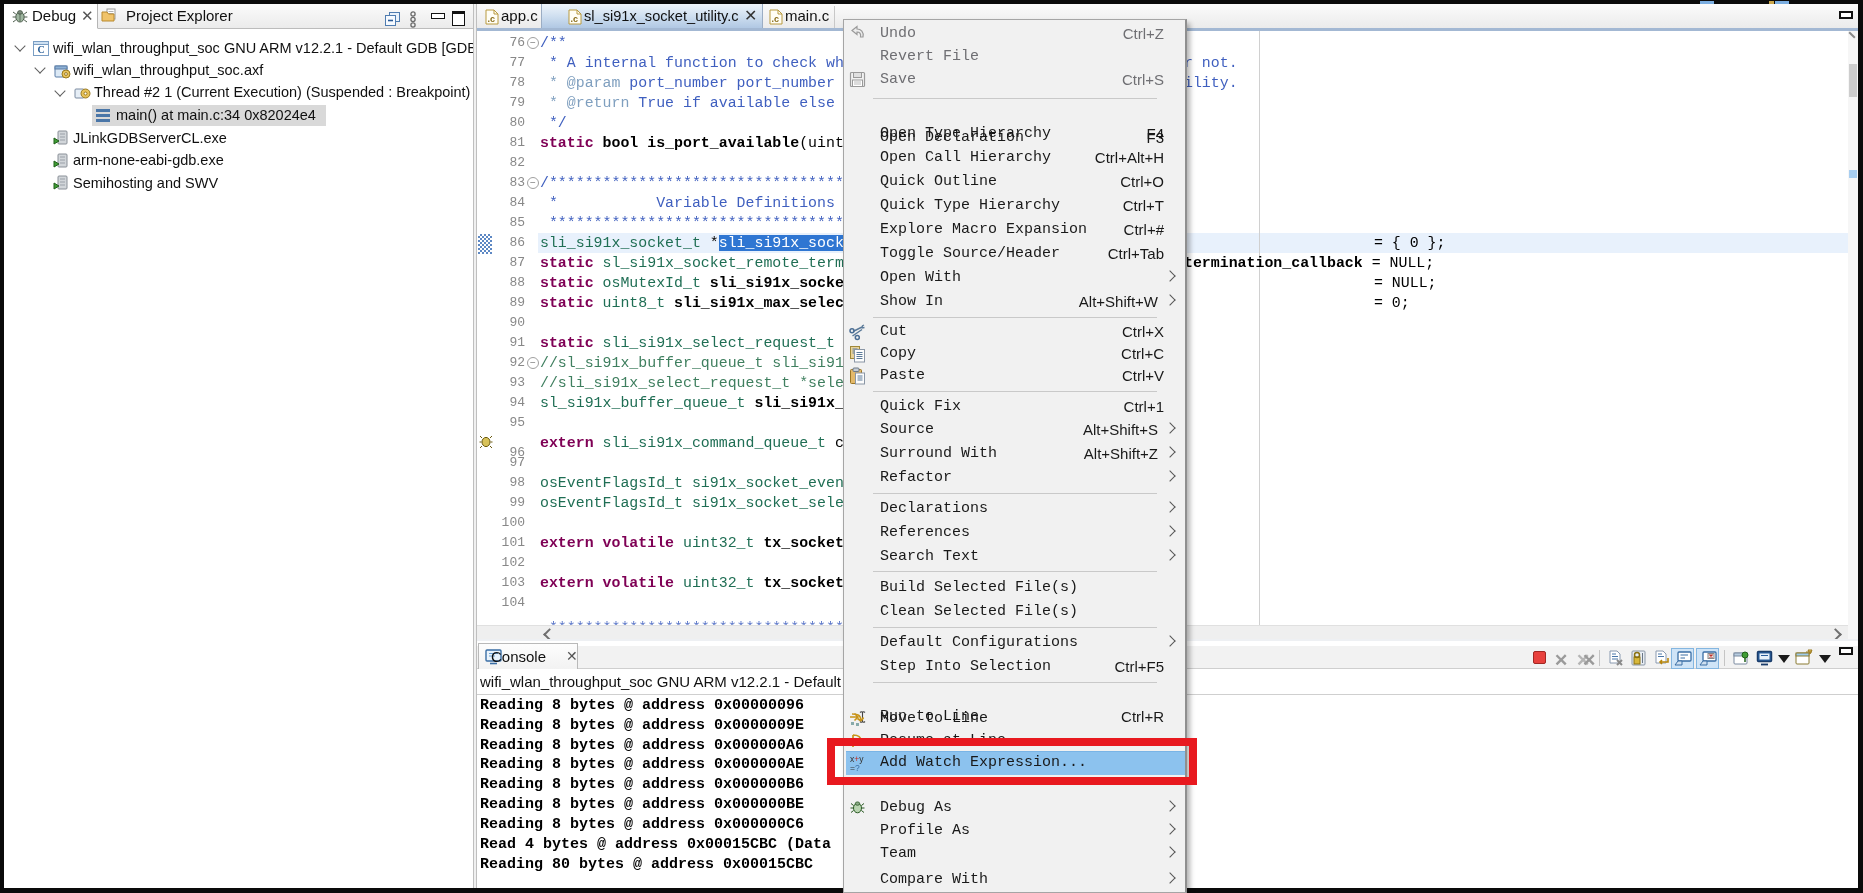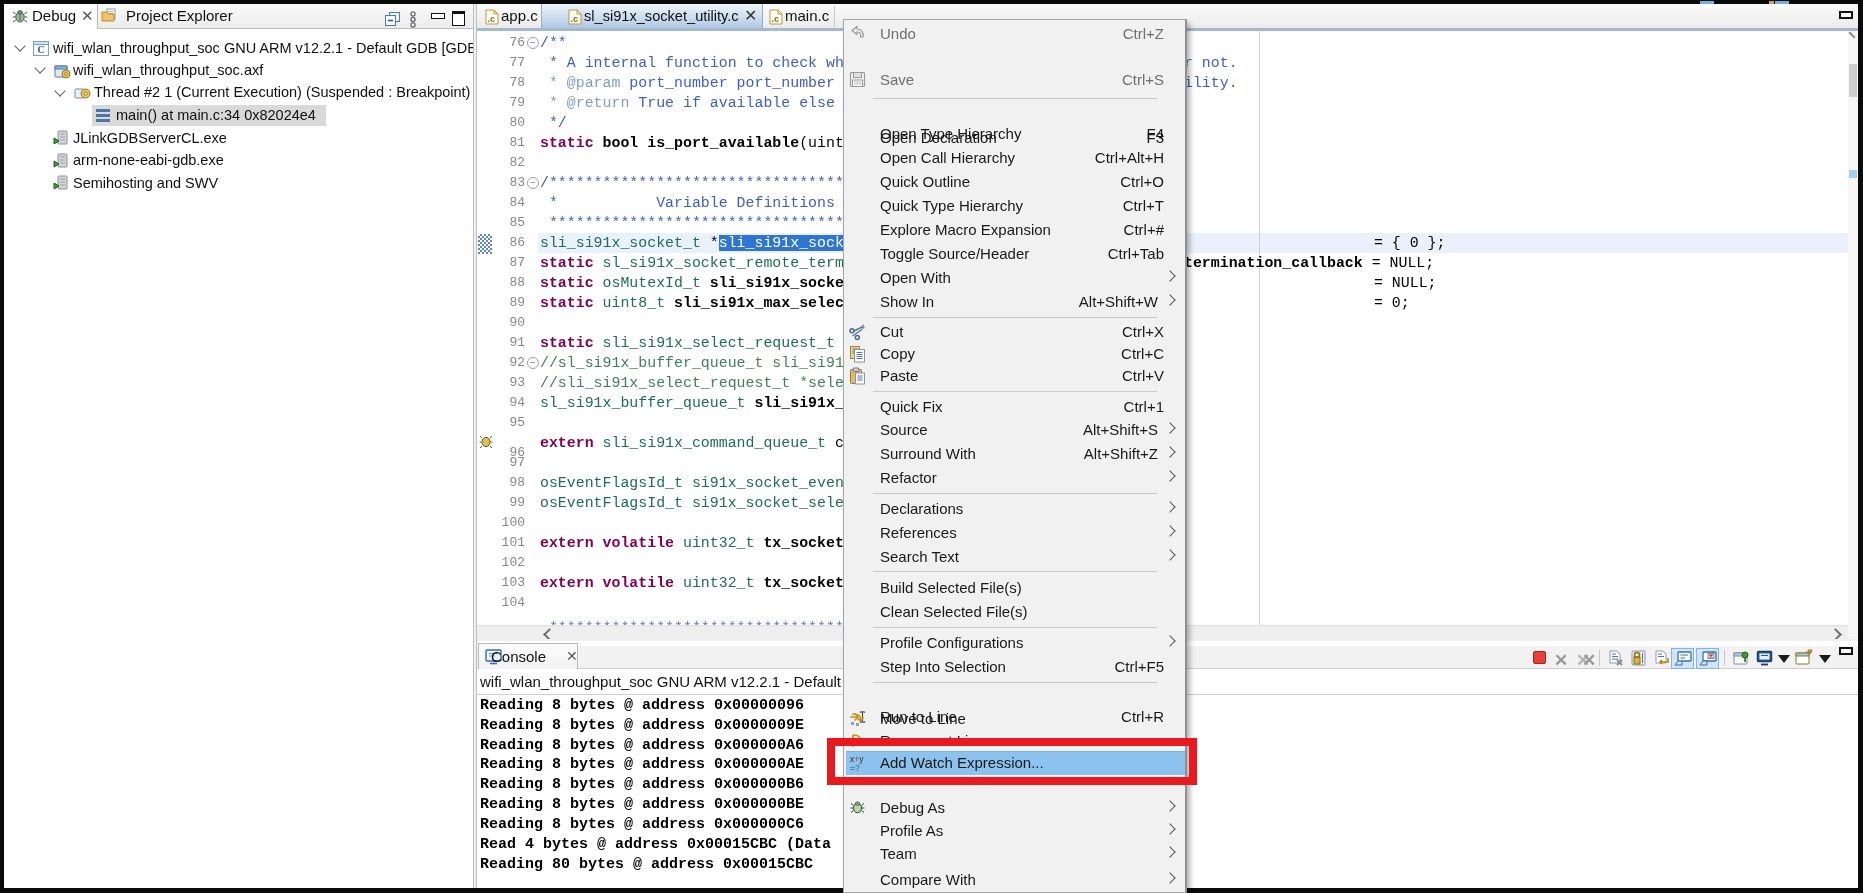--- a/index.html
+++ b/index.html
@@ -23,21 +23,21 @@
 .cmt{color:#3F7F5F;}
 .fold{position:absolute;width:10px;height:10px;border:1px solid #a0a0a0;border-radius:50%;background:#fff;color:#808080;font-size:10px;line-height:9px;text-align:center;}
 .sel{background:#2f76d2;color:#fff;}
 
 #cons{left:477px;top:641px;width:1381px;height:247px;background:#fff;}
 #constab{left:0;top:5px;width:1381px;height:22px;background:#f2f2f2;border-bottom:1px solid #cfcfcf;}
 .conline{position:absolute;left:3px;height:20px;line-height:20px;font-family:"Liberation Mono",monospace;font-size:15px;font-weight:bold;color:#000;white-space:pre;}
 
 #menu{left:843px;top:19px;width:344px;height:874px;background:#f1f1f1;border:1px solid #a5a5a5;border-right:2px solid #8f8f8f;box-sizing:border-box;box-shadow:3px 4px 5px rgba(0,0,0,0.3);}
 .mi{position:absolute;left:0;width:342px;height:22px;line-height:22px;font-size:15px;color:#191919;}
-.mi .lbl{position:absolute;left:36px;white-space:nowrap;}
+.mi .lbl{position:absolute;left:36px;white-space:nowrap;font-family:Liberation Mono, monospace;}
 .mi .sc{position:absolute;right:22px;white-space:nowrap;}
 .mi .sc2{position:absolute;right:28px;white-space:nowrap;}
 .mi .ar{position:absolute;right:12px;top:5px;width:7px;height:7px;border-right:1.4px solid #565656;border-top:1.4px solid #565656;transform:rotate(45deg);}
 .dis{color:#6f6f73;}
 .ms{position:absolute;left:29px;width:284px;border-top:1px solid #c9c9c9;}
 .mic{position:absolute;left:5px;width:22px;height:22px;}
 #bluerow{position:absolute;left:2px;top:731px;width:339px;height:23px;background:#8cc2ee;border-top:1px solid #79b4e6;}
 #redbox{left:827px;top:738px;width:370px;height:47px;border:8px solid #e8191f;box-sizing:border-box;z-index:50;}
 svg{display:block;}
 </style></head>
@@ -388,20 +388,23 @@
   <div id="menu" class="a">
   <div class="mi dis" style="top:3px;">
         <span class="mic" style="top:1px;">
           <svg width="18" height="18" viewBox="0 0 18 18" style="transform:scaleX(-1);">
             <path d="M4 13 C3 8 6 5 10 5 L10 2.5 L15 6.5 L10 10.5 L10 8 C7.5 8 5.8 9.5 6.5 13 Z" fill="#ededed" stroke="#9a9a9a" stroke-width="1.2"></path>
           </svg>
         </span>
         <span class="lbl">Undo</span>
         <span class="sc">Ctrl+Z</span>
       </div>
+  <div class="mi dis" style="top:26px;">
+        <span class="lbl">Revert File</span>
+      </div>
   <div class="mi dis" style="top:49px;">
         <span class="mic" style="top:2px;">
           <svg width="17" height="17" viewBox="0 0 17 17">
             <rect x="1.5" y="1.5" width="14" height="14" rx="1" fill="#f2f2f2" stroke="#9a9a9a" stroke-width="1.2"></rect>
             <rect x="4.5" y="1.5" width="8" height="5" fill="#e0e0e0" stroke="#9a9a9a"></rect>
             <rect x="3.5" y="9" width="10" height="6.5" fill="#fff" stroke="#9a9a9a"></rect>
             <line x1="5" y1="11" x2="12" y2="11" stroke="#bababa"></line>
             <line x1="5" y1="13" x2="12" y2="13" stroke="#bababa"></line>
           </svg>
         </span>
@@ -524,21 +527,21 @@
       </div>
   <div class="ms" style="top:551px;"></div>
   <div class="mi" style="top:557px;">
         <span class="lbl">Build Selected File(s)</span>
       </div>
   <div class="mi" style="top:581px;">
         <span class="lbl">Clean Selected File(s)</span>
       </div>
   <div class="ms" style="top:607px;"></div>
   <div class="mi" style="top:612px;">
-        <span class="lbl">Profile Configurations</span>
+        <span class="lbl">Default Configurations</span>
         <span class="ar"></span>
       </div>
   <div class="mi" style="top:636px;">
         <span class="lbl">Step Into Selection</span>
         <span class="sc">Ctrl+F5</span>
       </div>
   <div class="ms" style="top:662px;"></div>
   <div class="mi" style="top:686px;">
         <span class="mic" style="top:2px;">
           <svg width="18" height="18" viewBox="0 0 18 18">

